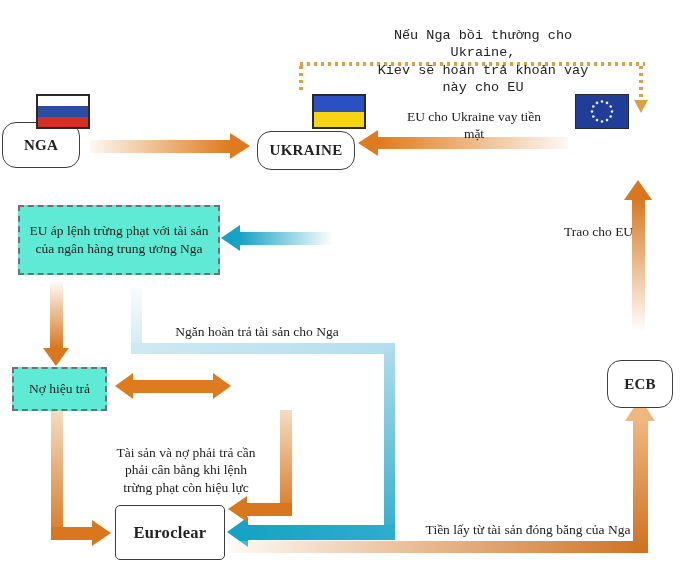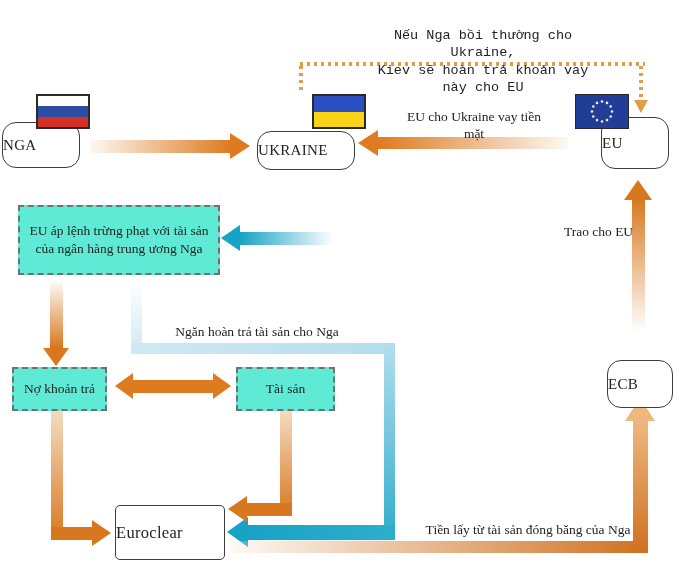--- a/index.html
+++ b/index.html
@@ -6,23 +6,23 @@
     --orange:#d9771e; --orange_mid:#de7b1f; --orange_light:#f3ddc2; --orange_pale:#eeb77e;
     --dotted_orange:#dda049; --teal:#17a3c6; --teal_light:#cfe9f2;
     --flag_ru_blue:#2d4da5; --flag_ru_red:#d43026;
     --flag_ua_blue:#2b50c4; --flag_ua_yellow:#f7d514;
     --flag_eu_blue:#203e98; --text:#232323; --border_dark:#3d3d3d; --dash_gray:#707070;
   }
   html,body{margin:0;padding:0;background:#ffffff;}
   .canvas{position:relative;width:680px;height:564px;background:#ffffff;overflow:hidden;
     font-family:"Liberation Serif","DejaVu Serif",serif;color:var(--text);}
   .lbl{position:absolute;white-space:pre-line;font-size:13.5px;line-height:1.28;color:var(--text);text-align:center;}
-  .node{position:absolute;display:flex;align-items:center;justify-content:flex-start;
+  .node{position:absolute;display:flex;align-items:center;justify-content:center;
     background:#fff;border:1.7px solid var(--border_dark);border-radius:14px;
-    font-weight:normal;font-size:15px;letter-spacing:.3px;}
+    font-weight:bold;font-size:15px;letter-spacing:.3px;}
   .dashed{position:absolute;display:flex;align-items:center;justify-content:center;text-align:center;
     background:#5eead4;border:2px dashed var(--dash_gray);font-size:13.5px;line-height:1.3;white-space:pre-line;}
   .shaft{position:absolute;}
   .tri{position:absolute;width:0;height:0;}
   .flag{position:absolute;border:2px solid #2a2a2a;box-sizing:border-box;}
   .dot-h{position:absolute;height:4px;background:repeating-linear-gradient(90deg,var(--dotted_orange) 0 3px,transparent 3px 7px);}
   .dot-v{position:absolute;width:4px;background:repeating-linear-gradient(180deg,var(--dotted_orange) 0 3px,transparent 3px 7px);}
 </style>
 </head>
 <body>
@@ -70,39 +70,33 @@
   <div class="shaft" style="left:230px;top:541px;width:418px;height:12px;background:linear-gradient(to right,rgba(247,233,216,0.25),#cf7120);"></div>
   <div class="shaft" style="left:633px;top:420px;width:15px;height:133px;background:linear-gradient(to top,#cf7120,var(--orange_pale));"></div>
   <div class="tri" style="left:625px;top:398px;border-left:15px solid transparent;border-right:15px solid transparent;border-bottom:23px solid var(--orange_pale);"></div>
 
   <div class="node" style="left:2px;top:122px;width:76px;height:44px;">
     <span>NGA</span>
   </div>
   <div class="node" style="left:257px;top:131px;width:96px;height:37px;">
     <span>UKRAINE</span>
   </div>
-  <div class="node" style="left:601px;top:117px;width:66px;height:50px;">
-    <span>EU</span>
-  </div>
   <div class="node" style="left:607px;top:360px;width:64px;height:46px;">
     <span>ECB</span>
   </div>
   <div class="node" style="left:115px;top:505px;width:108px;height:53px;font-size:16.5px;border-radius:5px;">
     <span>Euroclear</span>
   </div>
 
   <div class="dashed" style="left:18px;top:205px;width:198px;height:66px;">
     <span>EU áp lệnh trừng phạt với tài sản
 của ngân hàng trung ương Nga</span>
   </div>
   <div class="dashed" style="left:12px;top:367px;width:91px;height:40px;">
-    <span>Nợ khoản trả</span>
-  </div>
-  <div class="dashed" style="left:236px;top:367px;width:95px;height:40px;">
-    <span>Tài sản</span>
+    <span>Nợ hiệu trả</span>
   </div>
 
   <div class="flag" style="left:36px;top:94px;width:54px;height:35px;">
     <div style="height:33.3%;background:#ffffff;"></div>
     <div style="height:33.4%;background:var(--flag_ru_blue);"></div>
     <div style="height:33.3%;background:var(--flag_ru_red);"></div>
   </div>
   <div class="flag" style="left:312px;top:94px;width:54px;height:35px;">
     <div style="height:50%;background:var(--flag_ua_blue);"></div>
     <div style="height:50%;background:var(--flag_ua_yellow);"></div>
@@ -124,15 +118,18 @@
           <circle cx="21" cy="7.9" r="1.3"></circle>
       </g>
     </svg>
   </div>
 
   <div class="lbl" style="left:368px;top:27px;width:230px;text-align:center;font-family:Liberation Mono, monospace;">Nếu Nga bồi thường cho Ukraine,
 Kiev sẽ hoàn trả khoản vay này cho EU</div>
   <div class="lbl" style="left:404px;top:108px;width:140px;">EU cho Ukraine vay tiền mặt</div>
   <div class="lbl" style="left:561px;top:223px;width:75px;">Trao cho EU</div>
   <div class="lbl" style="left:167px;top:323px;width:180px;">Ngăn hoàn trả tài sản cho Nga</div>
+  <div class="lbl" style="left:106px;top:444px;width:160px;">Tài sản và nợ phải trả cần
+phải cân bằng khi lệnh
+trừng phạt còn hiệu lực</div>
   <div class="lbl" style="left:413px;top:521px;width:230px;">Tiền lấy từ tài sản đóng băng của Nga</div>
 
 </div>
 
 </body></html>

